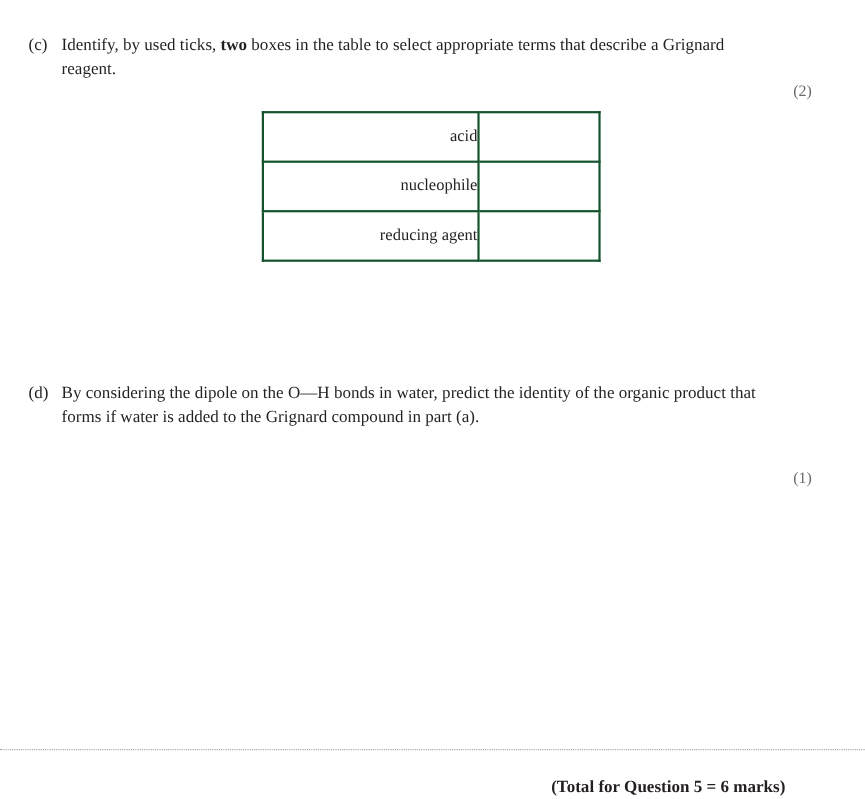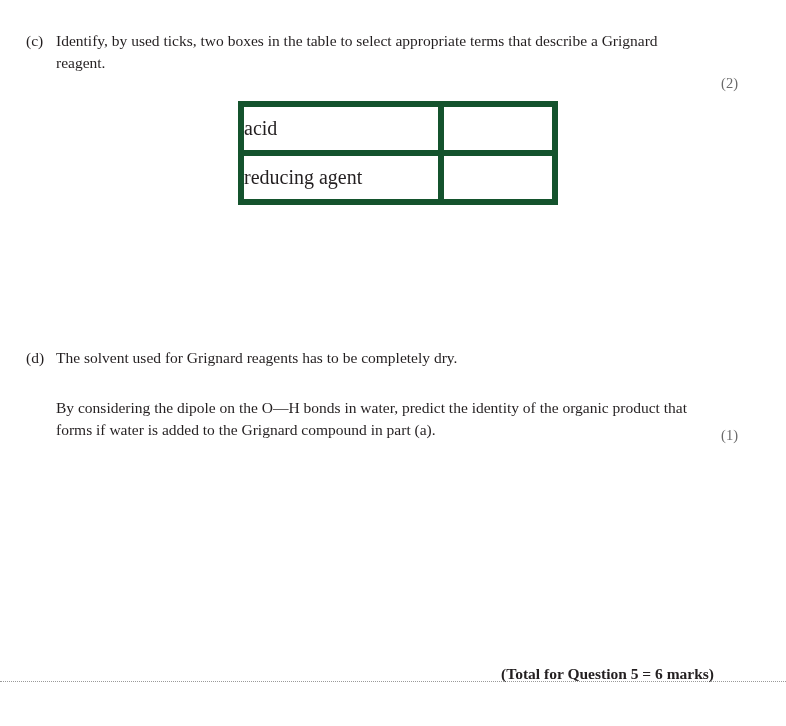--- a/index.html
+++ b/index.html
@@ -35,43 +35,43 @@
   .part-body {
     font-size: 15.5px;
     line-height: 22px;
   }
   .part-body p {
     margin: 0;
   }
   .part-body p + p {
     margin-top: 28px;
   }
-  b, .bold { font-weight: normal; margin-top: 32px; }
+  b, .bold { font-weight: bold; margin-top: 32px; }
 
   
   .marks {
     position: absolute;
     right: 48px;
     font-size: 14.5px;
     color: #6a6a6a;
     font-family: "Liberation Serif", serif;
   }
 
   
   .tick-table {
     position: absolute;
     left: 238px;
     top: 101px;
     border-collapse: collapse;
   }
   .tick-table td {
-    border: 6px solid #14532d;
+    border: 2px solid #14532d;
     height: 43px;
-    font-size: 20px;
-    text-align: left;
+    font-size: 15px;
+    text-align: right;
     vertical-align: middle;
     padding: 0;
     color: #231f20;
   }
   .tick-table td.term {
     width: 194px;
   }
   .tick-table td.box {
     width: 108px;
   }
@@ -81,21 +81,21 @@
     position: absolute;
     left: 0;
     right: 0;
     top: 681px;
     border-top: 1px dotted #9a9a9a;
     height: 0;
   }
   .footer-total {
     position: absolute;
     right: 72px;
-    top: 665px;
+    top: 707px;
     font-size: 15.5px;
     font-weight: bold;
     color: #231f20;
     text-align: right;
   }
 </style>
 </head>
 <body>
 
 <div class="page">
@@ -110,32 +110,33 @@
   </div>
   <div class="marks" style="top:75px;">(2)</div>
 
   <table class="tick-table">
     <tbody>
       <tr>
         <td class="term">acid</td>
         <td class="box"></td>
       </tr>
       <tr>
+        <td class="term">nucleophile</td>
+        <td class="box"></td>
+      </tr>
+      <tr>
         <td class="term">reducing agent</td>
         <td class="box"></td>
       </tr>
     </tbody>
   </table>
 
   <div class="part" style="left:26px; top:347px; width:700px;">
     <div class="part-label">(d)</div>
     <div class="part-body">
-      <p>
-        <span>The solvent used for Grignard reagents has to be completely </span><b>dry</b><span>.</span>
-      </p>
       <p>By considering the dipole on the O—H bonds in water, predict the identity of the organic product that forms if water is added to the Grignard compound in part (a).</p>
     </div>
   </div>
   <div class="marks" style="top:427px;">(1)</div>
 
   <div class="footer-rule"></div>
   <div class="footer-total">(Total for Question 5 = 6 marks)</div>
 
 </div>
 

